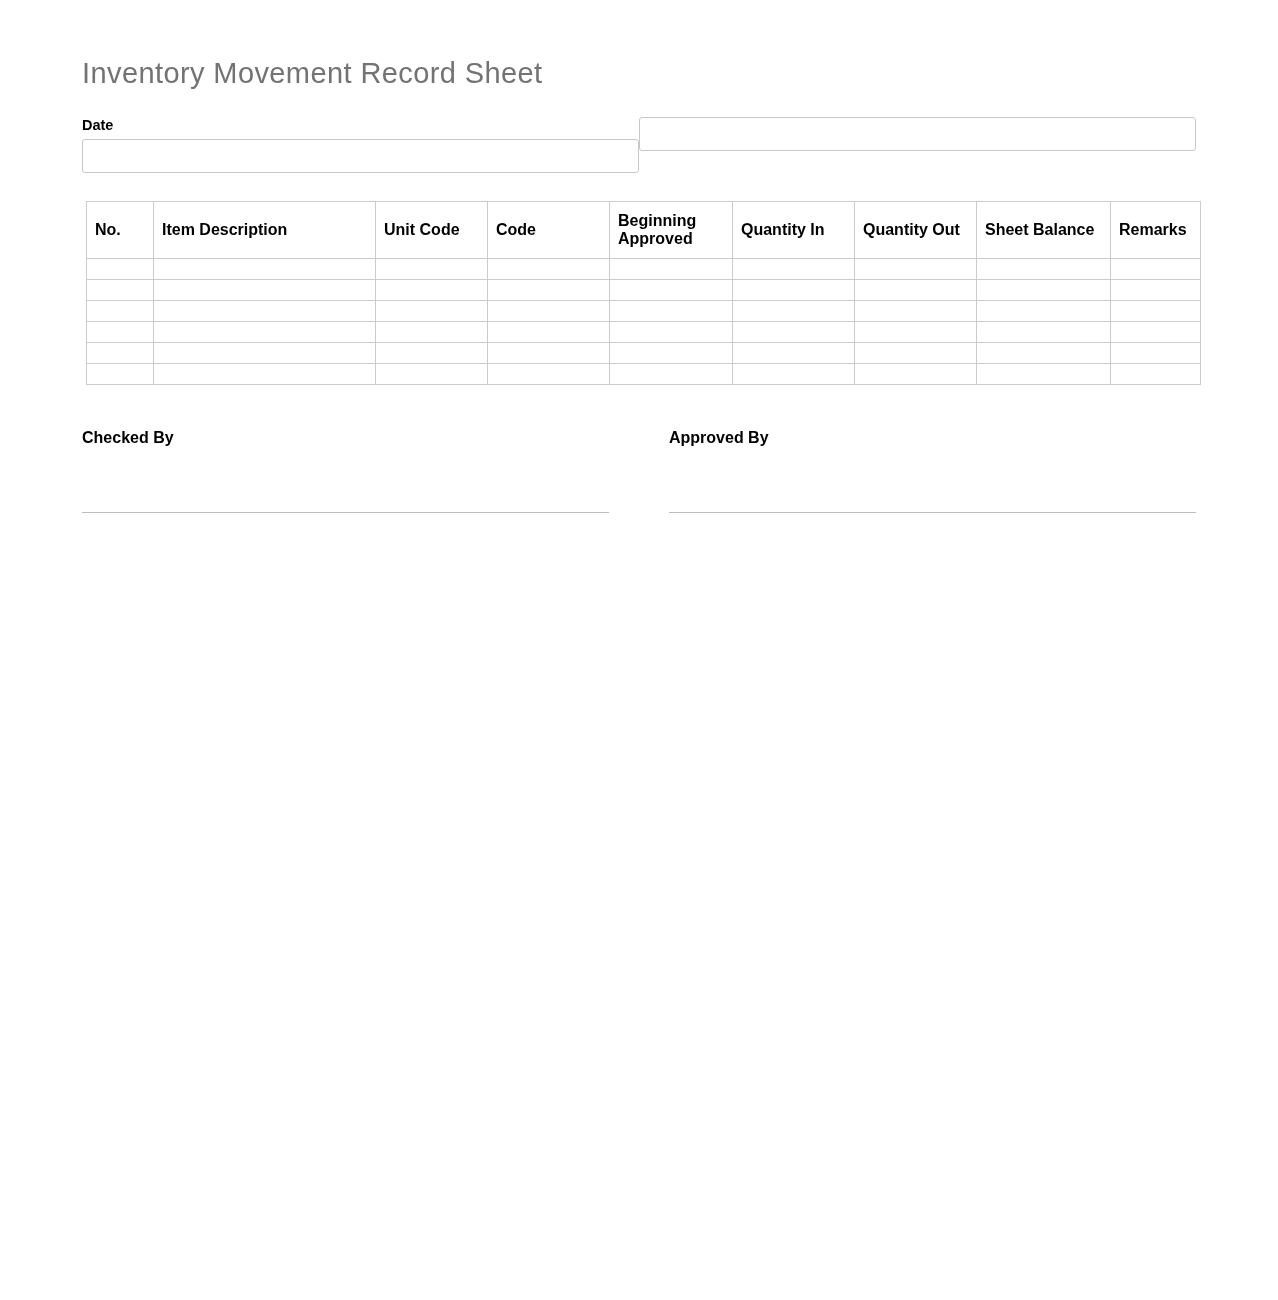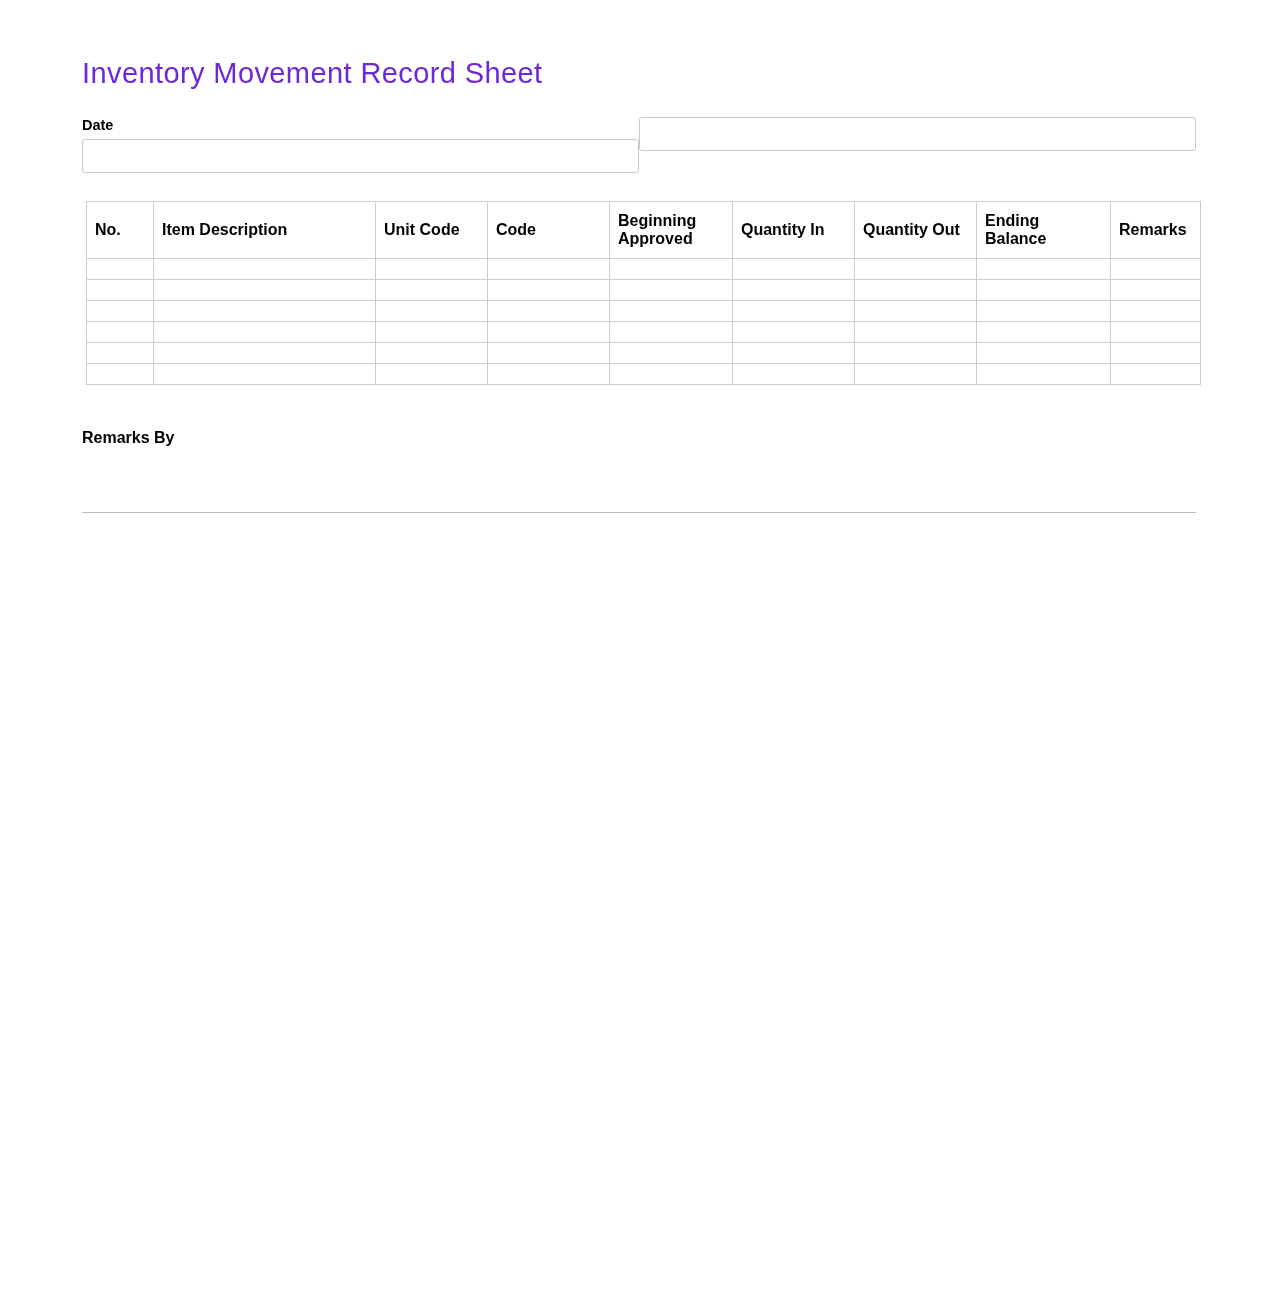--- a/index.html
+++ b/index.html
@@ -3,21 +3,21 @@
 <meta charset="utf-8">
 <style>
   html, body { margin: 0; padding: 0; background: #ffffff; }
   body {
     width: 1278px; height: 1300px; position: relative;
     font-family: "Liberation Sans", sans-serif; color: #000;
   }
   .page { position: absolute; left: 82px; top: 0; width: 1114px; }
   .title {
     position: absolute; left: 0; top: 57px; margin: 0;
-    font-size: 29px; font-weight: normal; letter-spacing: 0.4px; color: #6d28d9;
+    font-size: 29px; font-weight: normal; letter-spacing: 0.4px; color: #737373;
     white-space: nowrap;
   }
   .fields { position: absolute; top: 117px; left: 0; width: 1114px; display: flex; }
   .field { flex: 1; }
   .field-label { font-size: 14.5px; font-weight: bold; height: 22px; line-height: 17px; }
   .field-input {
     box-sizing: border-box; width: 100%; height: 34px; border: 1px solid #c8c8c8;
     border-radius: 3px; background: #fff; display: block; padding: 0 8px;
     font-family: "Liberation Sans", sans-serif; font-size: 14px;
   }
@@ -66,21 +66,21 @@
       </colgroup>
     <thead>
       <tr>
         <th>No.</th>
         <th>Item Description</th>
         <th>Unit Code</th>
         <th>Code</th>
         <th>Beginning Approved</th>
         <th>Quantity In</th>
         <th>Quantity Out</th>
-        <th>Ending Balance</th>
+        <th>Sheet Balance</th>
         <th>Remarks</th>
       </tr>
     </thead>
     <tbody id="table-body">
         <tr>
           <td></td>
           <td></td>
           <td></td>
           <td></td>
           <td></td>
@@ -142,17 +142,21 @@
           <td></td>
           <td></td>
           <td></td>
           <td></td>
         </tr>
       </tbody>
   </table>
 
   <div class="sigs">
     <div class="sig">
-      <div class="sig-label">Remarks By</div>
+      <div class="sig-label">Checked By</div>
+      <div class="sig-line"></div>
+    </div>
+    <div class="sig">
+      <div class="sig-label">Approved By</div>
       <div class="sig-line"></div>
     </div>
   </div>
 </div>
 
 </body></html>

